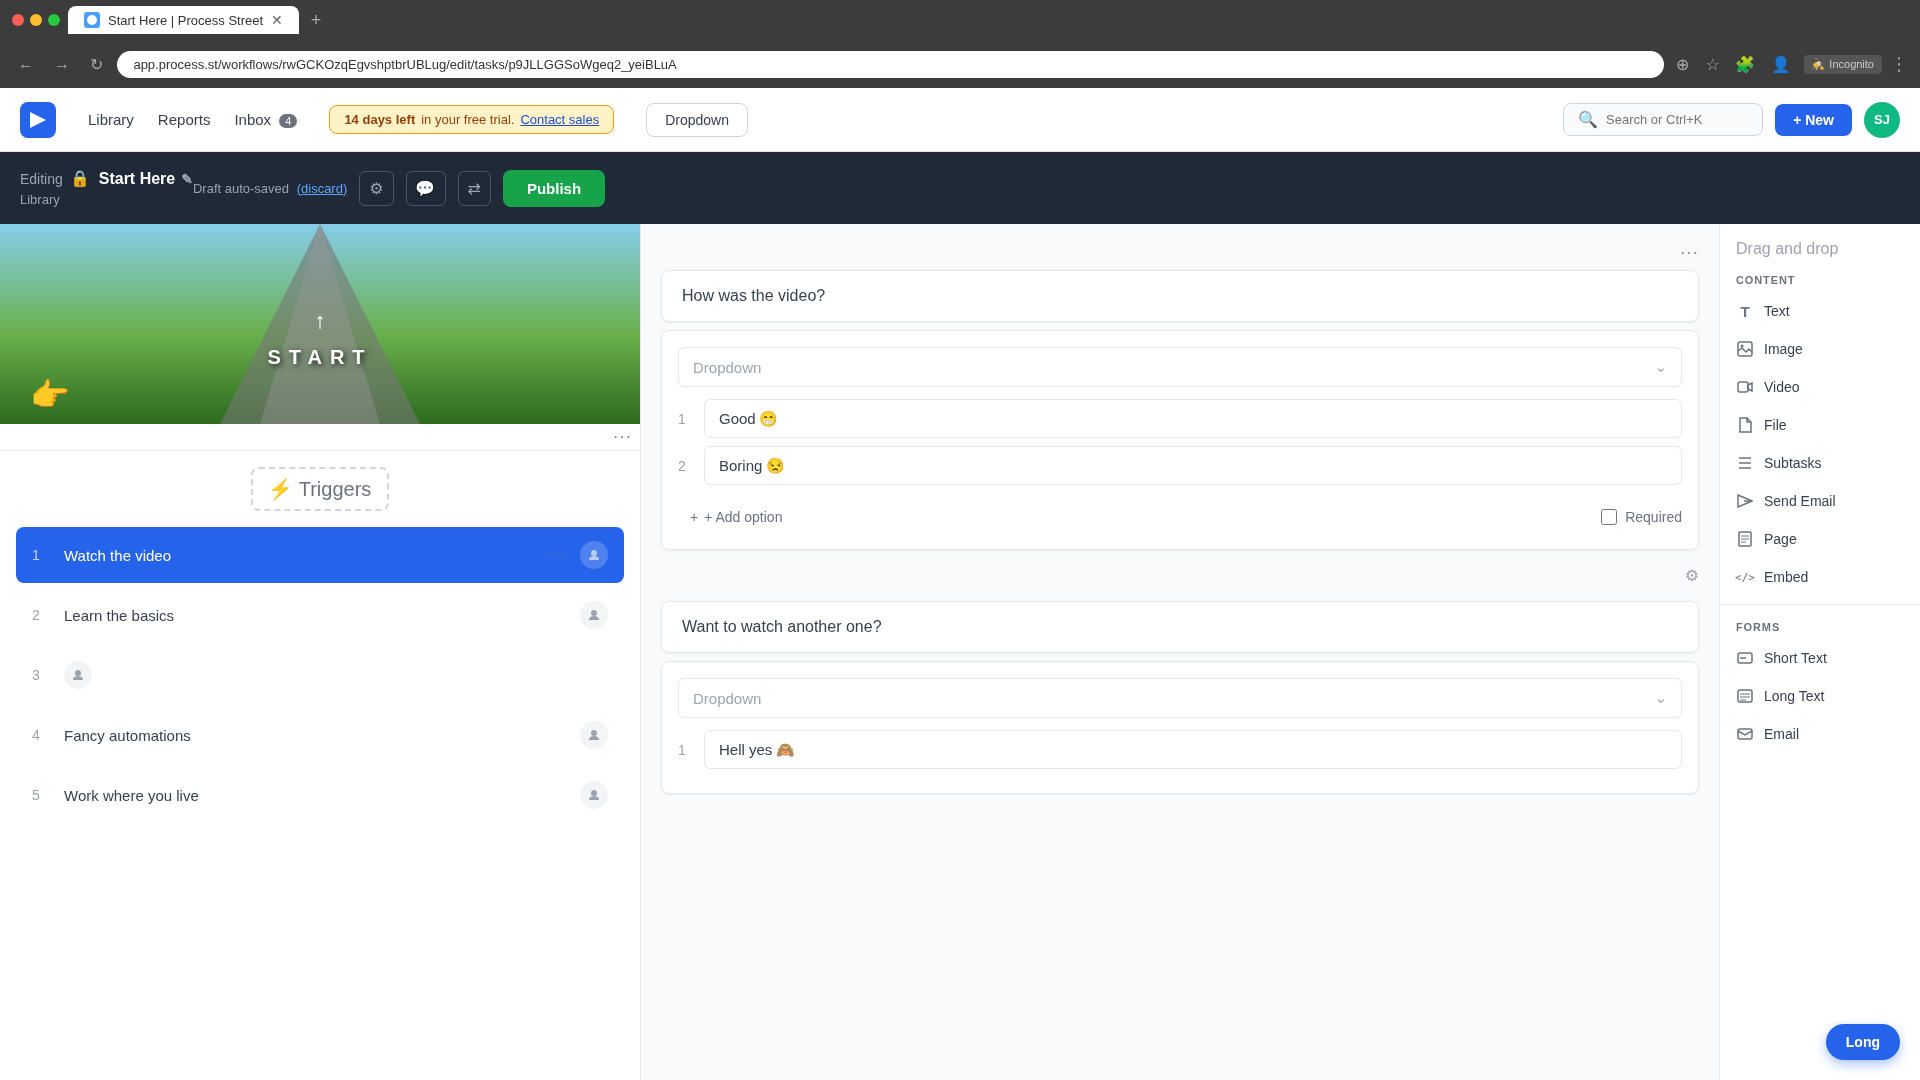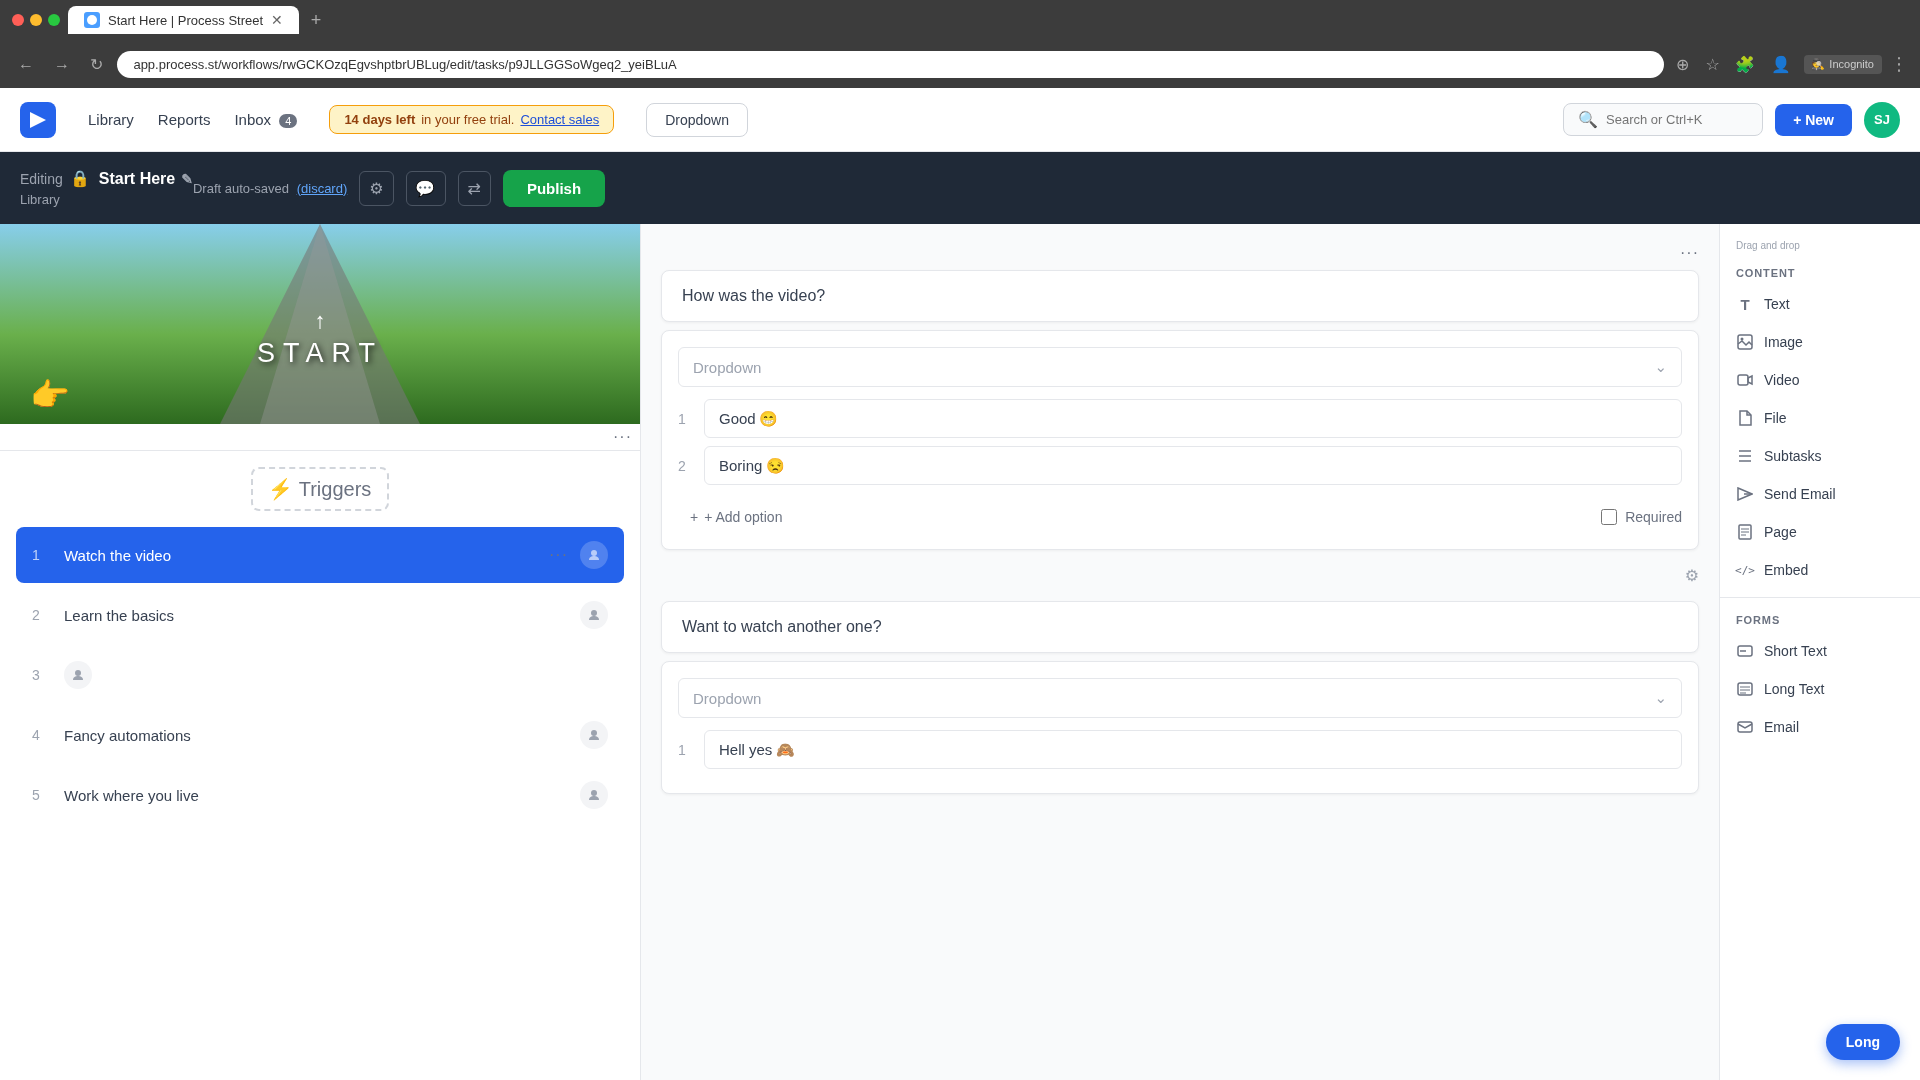--- a/index.html
+++ b/index.html
@@ -213,21 +213,21 @@
   </div>
 
   <div class="main-content">
 
     <div class="left-panel">
 
       <div class="hero-image">
         <div style="width:100%;height:100%;background:linear-gradient(180deg,#87ceeb 0%,#6ab04c 55%,#2d6a1f 100%);position:relative;">
           <div style="position:absolute;bottom:0;left:50%;transform:translateX(-50%);width:0;height:0;border-left:100px solid transparent;border-right:100px solid transparent;border-bottom:200px solid #777;opacity:0.6;"></div>
           <div style="position:absolute;bottom:0;left:50%;transform:translateX(-50%);width:0;height:0;border-left:60px solid transparent;border-right:60px solid transparent;border-bottom:200px solid #999;opacity:0.4;"></div>
-          <div style="position:absolute;bottom:55px;left:50%;transform:translateX(-50%);color:white;font-size:27px;font-weight:400;letter-spacing:8px;text-shadow:2px 2px 6px rgba(0,0,0,0.8);">START</div>
+          <div style="position:absolute;bottom:55px;left:50%;transform:translateX(-50%);color:white;font-size:20px;font-weight:700;letter-spacing:8px;text-shadow:2px 2px 6px rgba(0,0,0,0.8);">START</div>
           <div style="position:absolute;bottom:90px;left:50%;transform:translateX(-50%);color:white;font-size:22px;font-weight:bold;">↑</div>
           <div style="position:absolute;bottom:10px;left:30px;font-size:32px;">👉</div>
         </div>
       </div>
 
       <div style="display:flex;justify-content:flex-end;padding:4px 8px;background:#fff;border-bottom:1px solid #e5e7eb;">
         <span class="three-dot">···</span>
       </div>
 
       <div class="triggers-section">
@@ -344,21 +344,21 @@
         </div>
       </div>
 
     </div>
 
     <div class="right-panel">
       <div style="position:relative;">
 
         <div style="position:absolute;right:0;top:0;width:8px;height:100%;background:#f3f4f6;border-radius:4px;"></div>
       </div>
-      <span class="drag-drop-label" style="display:block;padding:0 16px 8px;font-size:10px;color:#9ca3af;">Drag and drop</span>
+      <span class="drag-drop-label" style="display:block;padding:0 16px 8px;font-size:16px;color:#9ca3af;">Drag and drop</span>
       <div class="section-header">CONTENT</div>
 
       <div class="sidebar-item">
         <span class="sidebar-icon" style="font-weight:bold;font-size:15px;color:#6b7280;">T</span>
         <span>Text</span>
       </div>
       <div class="sidebar-item">
         <span class="sidebar-icon">
           <svg width="16" height="16" viewBox="0 0 16 16">
               <rect x="1" y="1" width="14" height="14" rx="2" stroke="#6b7280" stroke-width="1.5" fill="none"></rect>

